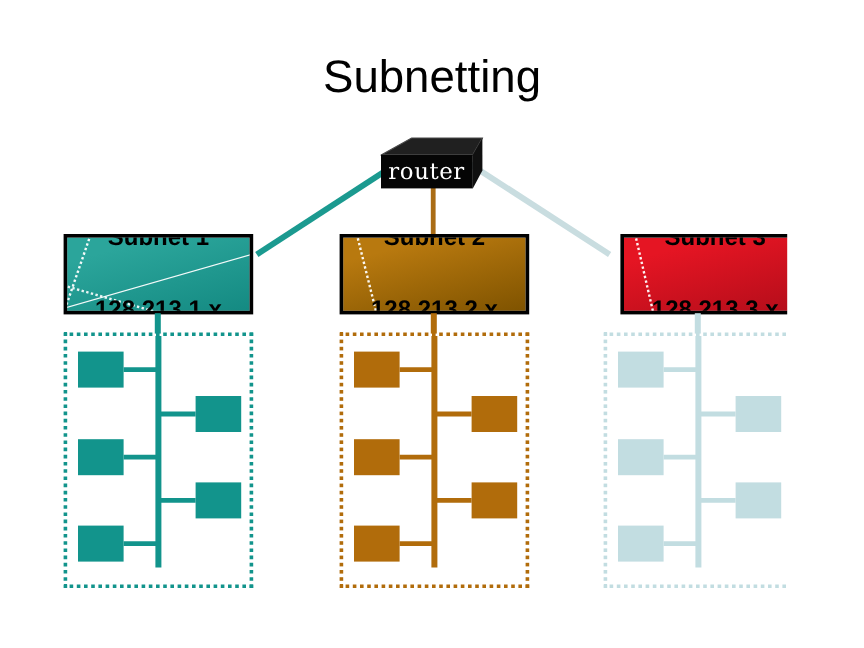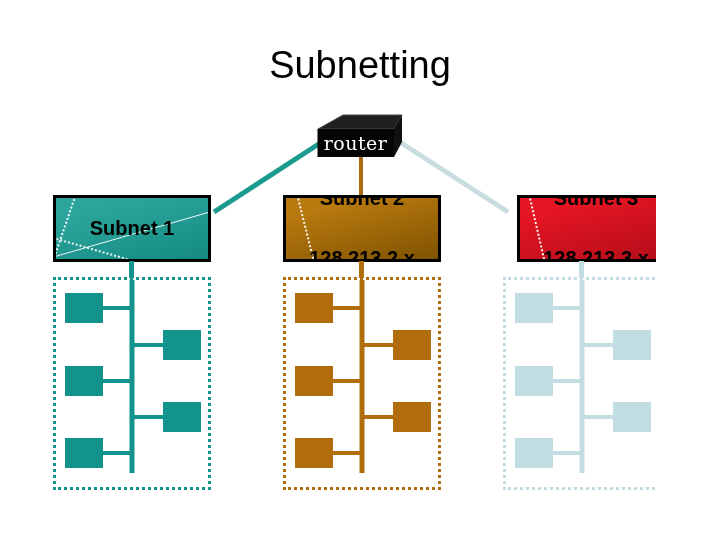--- a/index.html
+++ b/index.html
@@ -71,20 +71,21 @@
     </svg>
     <span class="router-label">router</span>
   </div>
 
   <div class="panel p0" style="color: rgb(18, 148, 140);">
     <div class="label-box" style="background: linear-gradient(165deg, rgb(43, 165, 155) 20%, rgb(20, 138, 130));">
       <i class="deco solid"></i>
       <i class="deco dotA"></i>
       <i class="deco dotB"></i>
       <span class="ln">Subnet 1</span>
+      <span class="ln">128.213.1.x</span>
     </div>
     <div class="bus-link"></div>
     <div class="lan-box">
       <svg width="152" height="207" viewBox="0 0 152 207">
         <line x1="76" y1="0" x2="76" y2="193" stroke="currentColor" stroke-width="5"></line>
         <line x1="47" y1="28" x2="78" y2="28" stroke="currentColor" stroke-width="4"></line>
         <line x1="74" y1="65" x2="107" y2="65" stroke="currentColor" stroke-width="4"></line>
         <line x1="47" y1="101" x2="78" y2="101" stroke="currentColor" stroke-width="4"></line>
         <line x1="74" y1="137" x2="107" y2="137" stroke="currentColor" stroke-width="4"></line>
         <line x1="47" y1="173" x2="78" y2="173" stroke="currentColor" stroke-width="4"></line>

